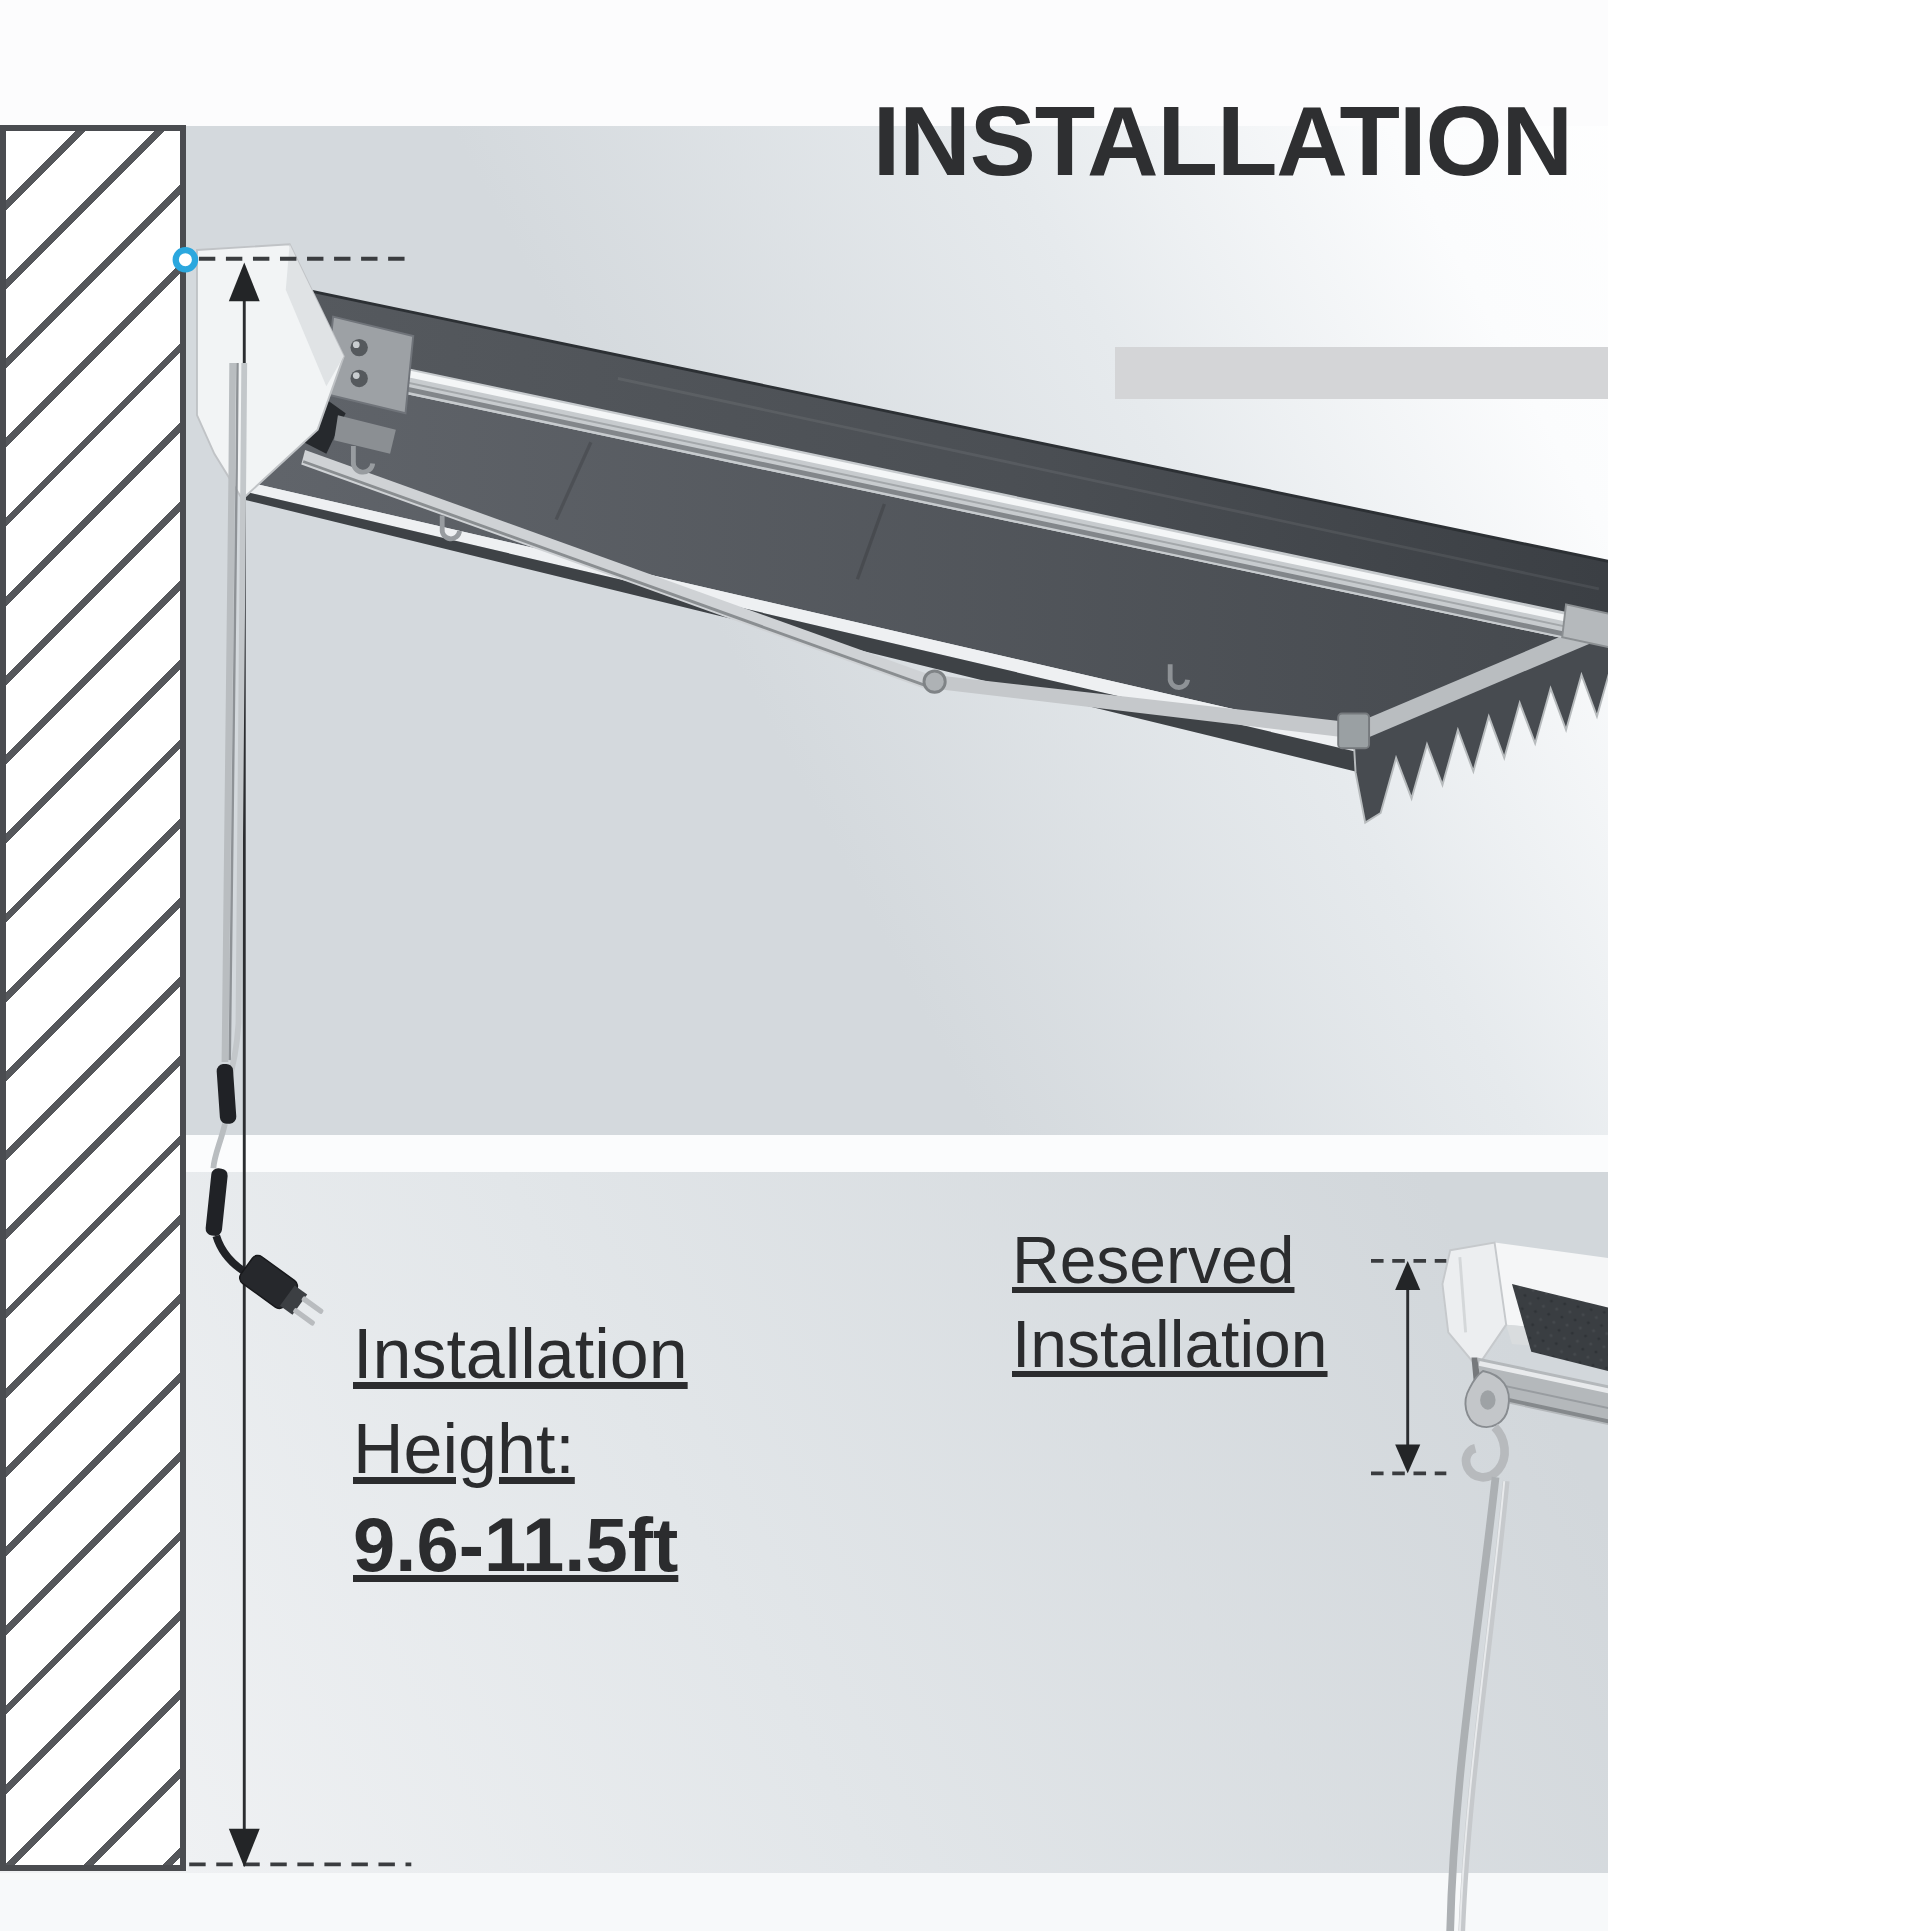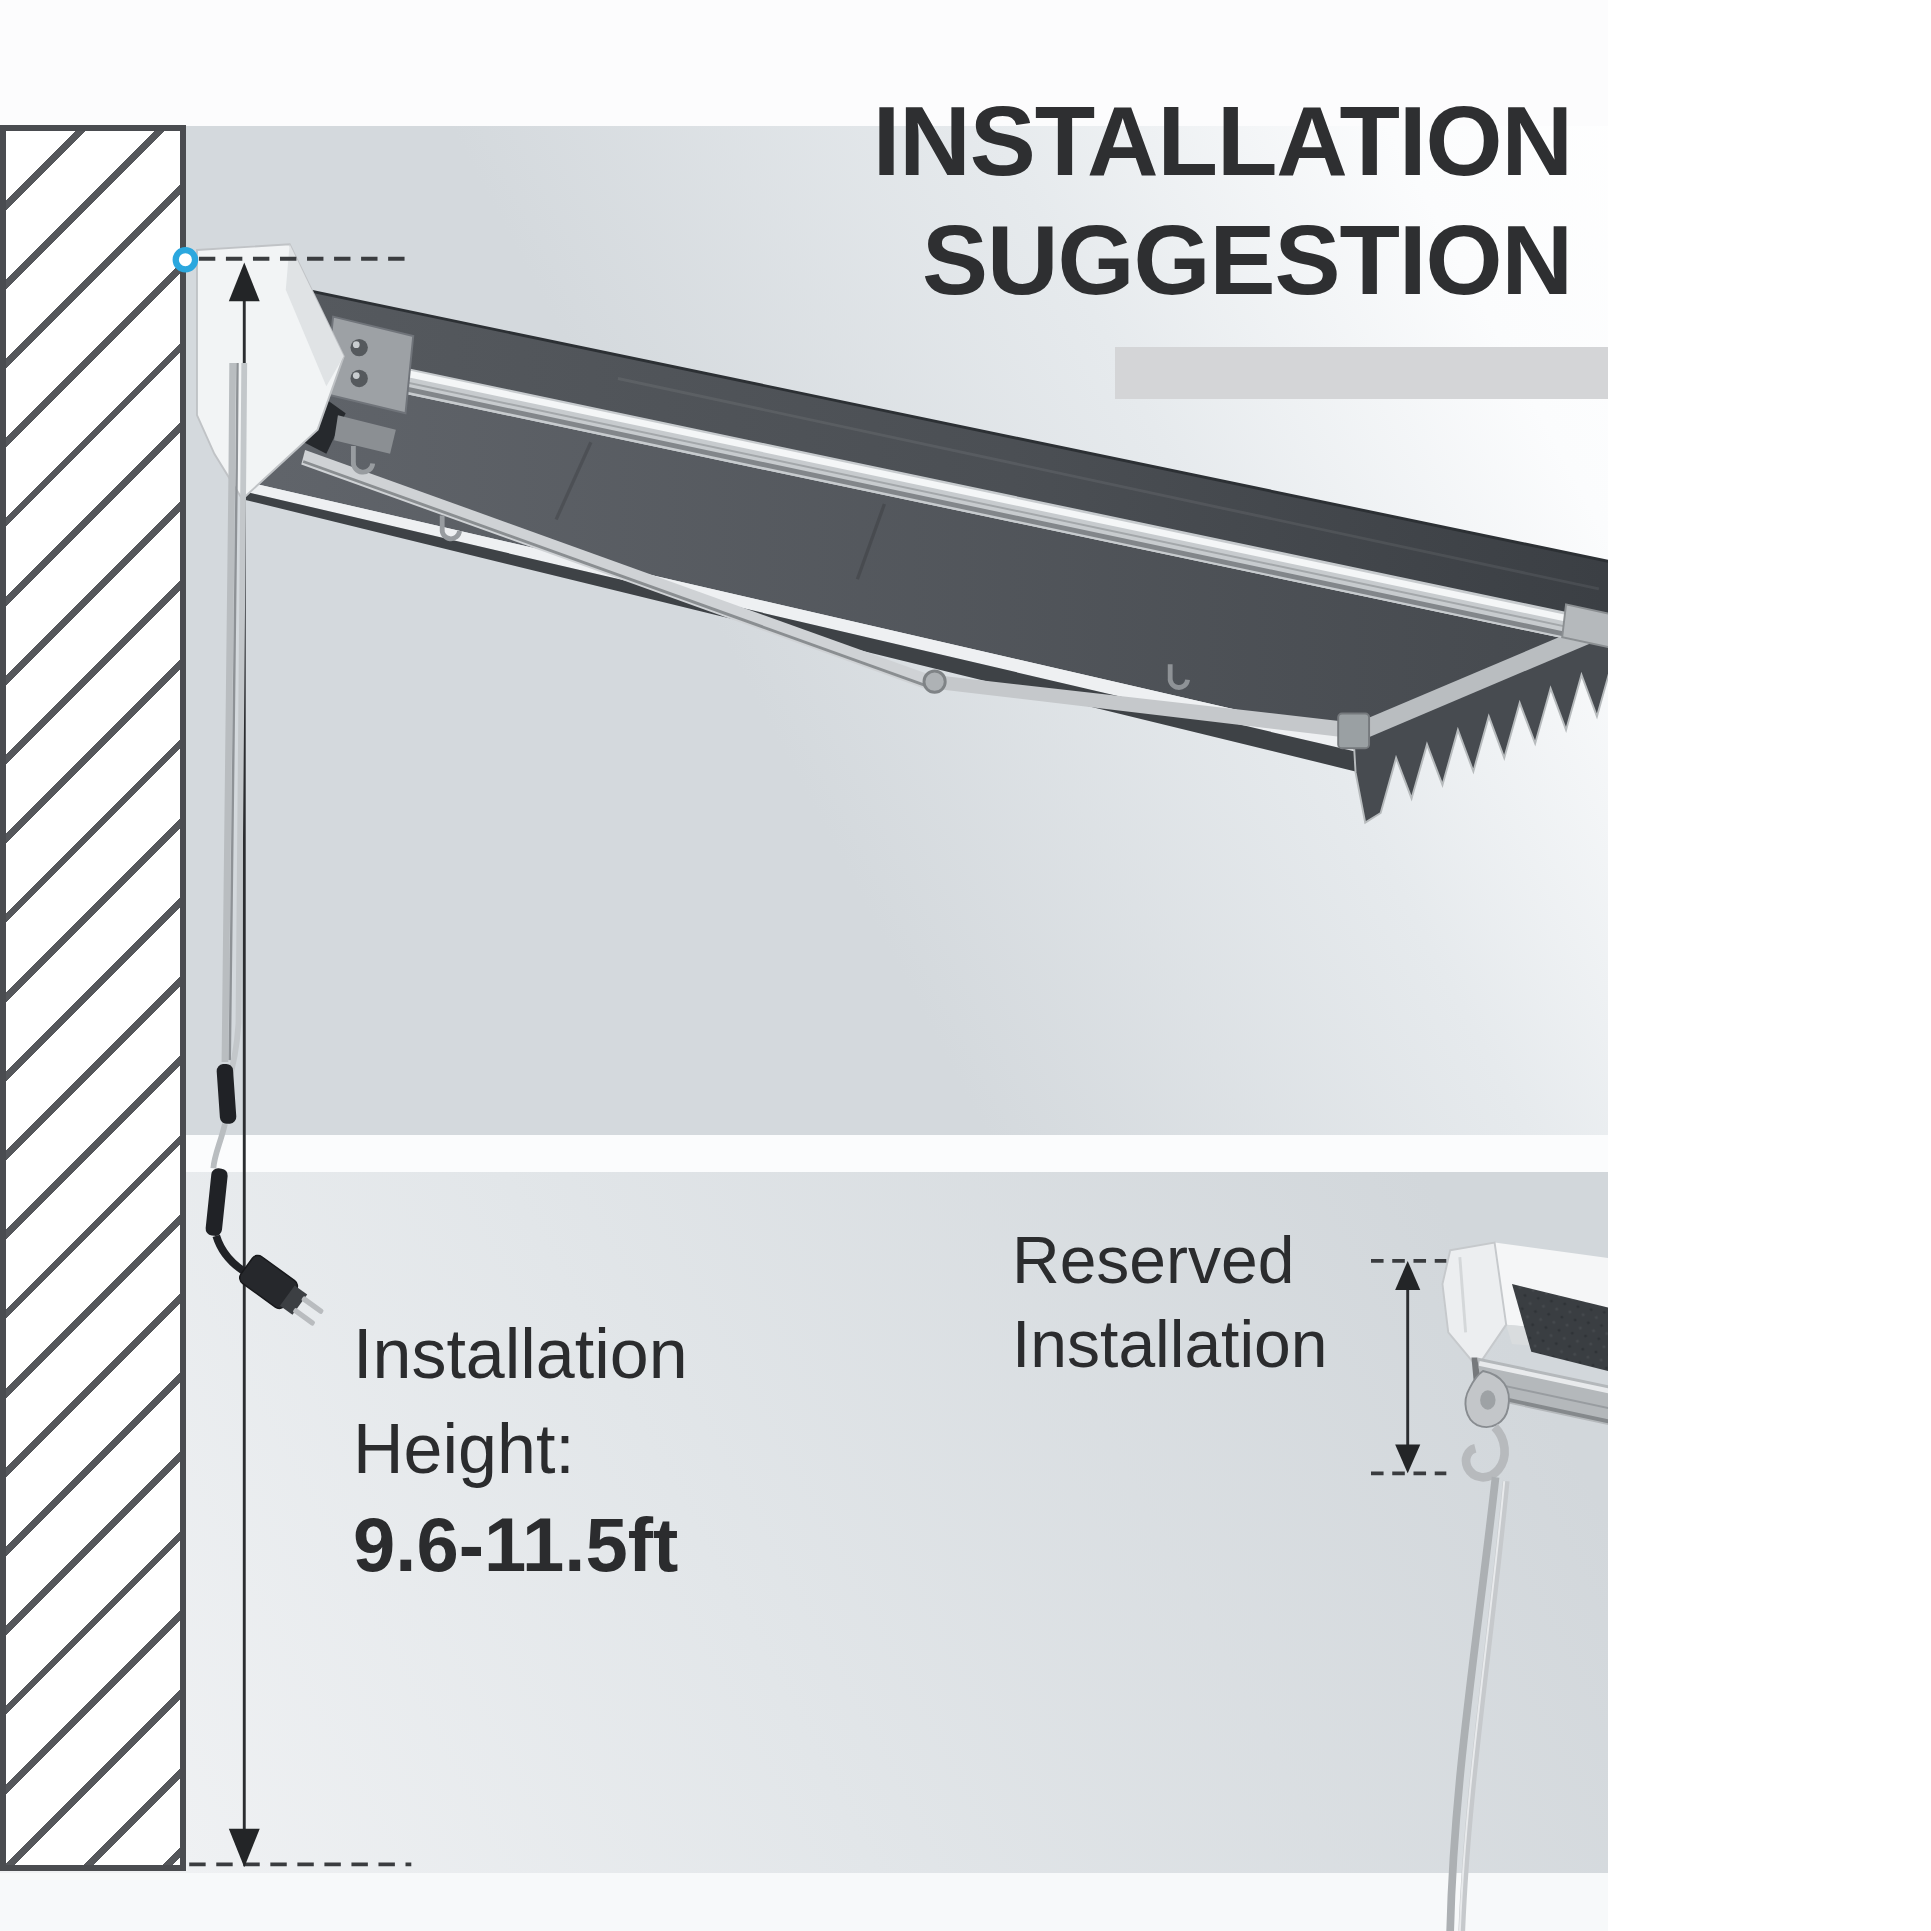--- a/index.html
+++ b/index.html
@@ -25,21 +25,21 @@
   
   .art{position:absolute;left:0;top:0;width:1931px;height:1931px;}
   
   .title{
     position:absolute;right:36px;top:81px;text-align:right;
     font-weight:700;font-size:99px;line-height:119px;letter-spacing:-1px;
     color:#2e2f31;white-space:nowrap;
   }
   .accent-bar{position:absolute;left:1115px;top:347px;width:764px;height:52px;background:#d4d5d7;}
   
-  .label{position:absolute;color:#2b2c2e;white-space:nowrap;}
+  .label{position:absolute;color:#2b2c2e;white-space:nowrap;text-decoration:underline;}
   .label .value{font-weight:700;}
   .height-label{left:353px;top:1307px;font-size:70px;line-height:95px;}
   .height-label .value{font-size:76px;}
   .distance-label{left:1012px;top:1218px;font-size:66px;line-height:84px;}
   .distance-label .value{font-size:71px;}
 </style>
 </head>
 <body>
 
 <div class="canvas">
@@ -187,21 +187,20 @@
       <path d="M1420,1306 H1498" stroke="#3a3c3f" stroke-width="4" stroke-dasharray="13 9" fill="none"></path>
       <path d="M1420,1526 H1498" stroke="#3a3c3f" stroke-width="4" stroke-dasharray="13 9" fill="none"></path>
       <path d="M1458,1322 V1510" stroke="#2b2d30" stroke-width="3" fill="none"></path>
       <path d="M1458,1306 L1445,1336 L1471,1336 Z" fill="#232527"></path>
       <path d="M1458,1526 L1445,1496 L1471,1496 Z" fill="#232527"></path>
     </g>
   </svg>
 
   <div class="title">
     <div>INSTALLATION</div>
-    <div>SUGGESTION</div>
   </div>
   <div class="accent-bar"></div>
 
   <div class="label height-label">
     <div>Installation</div>
     <div>Height:</div>
     <div class="value">9.6-11.5ft</div>
   </div>
 
   <div class="label distance-label">

